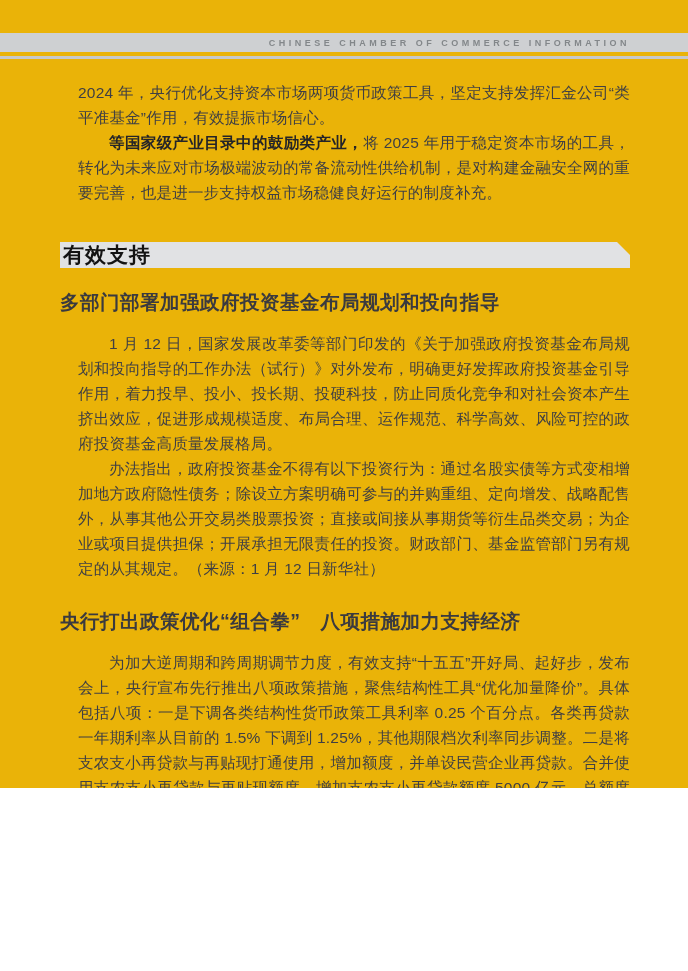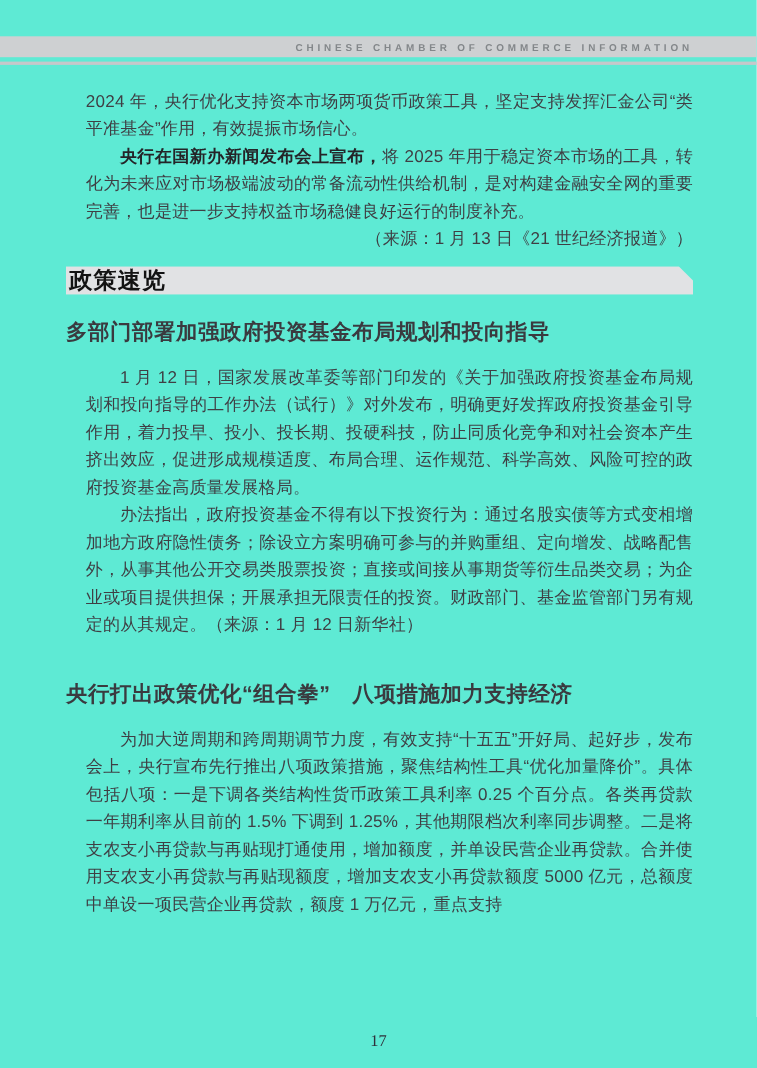--- a/index.html
+++ b/index.html
@@ -1,20 +1,20 @@
 <!DOCTYPE html>
 <html><head>
 <meta charset="utf-8">
 <style>
   html, body { margin: 0; padding: 0; background: #ffffff; }
   .page {
     position: relative;
     width: 688px;
-    height: 971px;
-    background: #5eead4;
+    height: 788px;
+    background: #eab308;
     overflow: hidden;
     font-family: "Liberation Sans", sans-serif;
   }
 
   
   .top-band {
     position: absolute;
     top: 33px; left: 0; right: 0;
     height: 19px;
     background: #ced0d2;
@@ -79,21 +79,21 @@
   
   .article-title {
     margin: 22px 0 0 0;
     font-size: 19.5px;
     line-height: 24px;
     font-weight: bold;
     color: #3a3a3f;
     letter-spacing: 0.5px;
   }
   .article-body { margin-top: 17px; }
-  .article-title.second { margin-top: 38px; }
+  .article-title.second { margin-top: 28px; }
 
   
   .footer {
     position: absolute;
     top: 938px; left: 0; right: 0;
     text-align: center;
   }
   .footer .page-number {
     font-family: "Liberation Serif", serif;
     font-size: 15px;
@@ -107,24 +107,24 @@
 
   <div class="top-band">
     <span class="band-text">CHINESE CHAMBER OF COMMERCE INFORMATION</span>
   </div>
   <div class="top-rule"></div>
 
   <div class="content">
 
     <p class="body-text">2024 年，央行优化支持资本市场两项货币政策工具，坚定支持发挥汇金公司“类平准基金”作用，有效提振市场信心。</p>
 
-    <p class="body-text indent"><span class="speaker">央行在国新办新闻发布会上宣布，</span><span>将 2025 年用于稳定资本市场的工具，转化为未来应对市场极端波动的常备流动性供给机制，是对构建金融安全网的重要完善，也是进一步支持权益市场稳健良好运行的制度补充。</span><span class="source-right">（来源：1 月 13 日《21 世纪经济报道》）</span></p>
+    <p class="body-text indent"><span class="speaker">等国家级产业目录中的鼓励类产业，</span><span>将 2025 年用于稳定资本市场的工具，转化为未来应对市场极端波动的常备流动性供给机制，是对构建金融安全网的重要完善，也是进一步支持权益市场稳健良好运行的制度补充。</span></p>
 
     <div class="section-band">
-      <h2 class="section-title">政策速览</h2>
+      <h2 class="section-title">有效支持</h2>
     </div>
 
     <h3 class="article-title">多部门部署加强政府投资基金布局规划和投向指导</h3>
     <div class="article-body">
       <p class="body-text indent">1 月 12 日，国家发展改革委等部门印发的《关于加强政府投资基金布局规划和投向指导的工作办法（试行）》对外发布，明确更好发挥政府投资基金引导作用，着力投早、投小、投长期、投硬科技，防止同质化竞争和对社会资本产生挤出效应，促进形成规模适度、布局合理、运作规范、科学高效、风险可控的政府投资基金高质量发展格局。</p>
       <p class="body-text indent">办法指出，政府投资基金不得有以下投资行为：通过名股实债等方式变相增加地方政府隐性债务；除设立方案明确可参与的并购重组、定向增发、战略配售外，从事其他公开交易类股票投资；直接或间接从事期货等衍生品类交易；为企业或项目提供担保；开展承担无限责任的投资。财政部门、基金监管部门另有规定的从其规定。（来源：1 月 12 日新华社）</p>
     </div>
 
     <h3 class="article-title second">央行打出政策优化“组合拳”　八项措施加力支持经济</h3>
     <div class="article-body">

